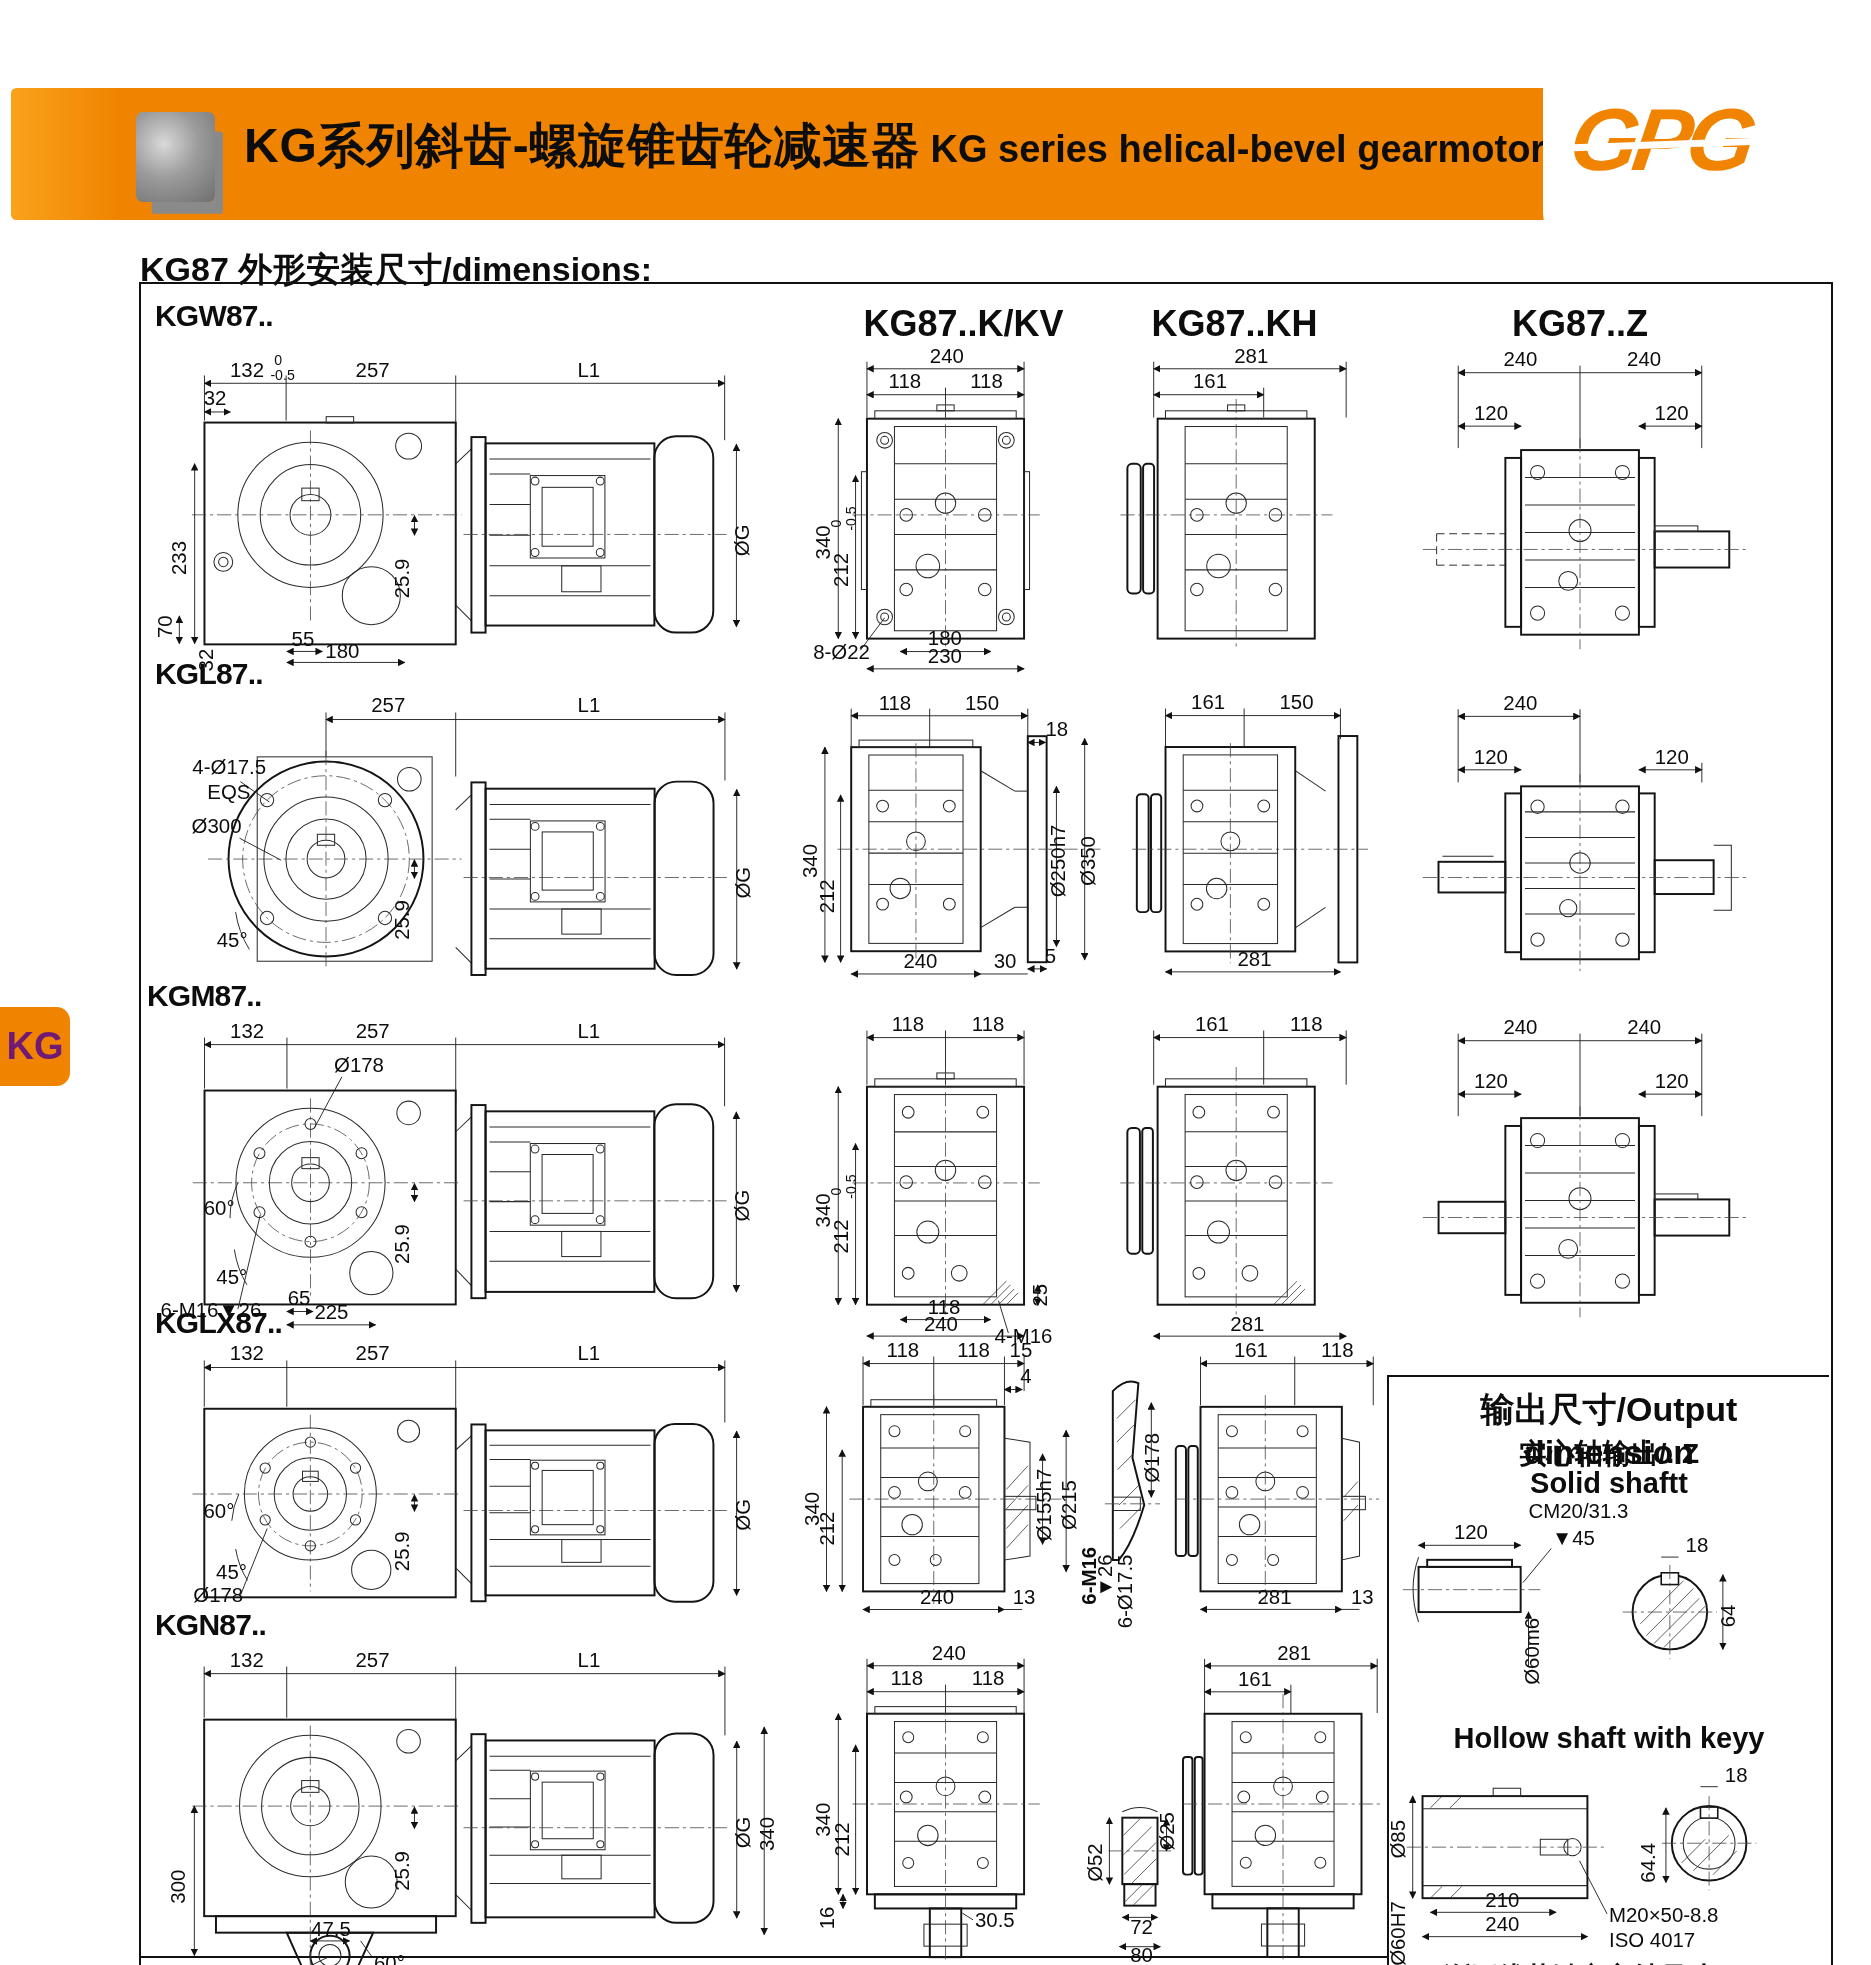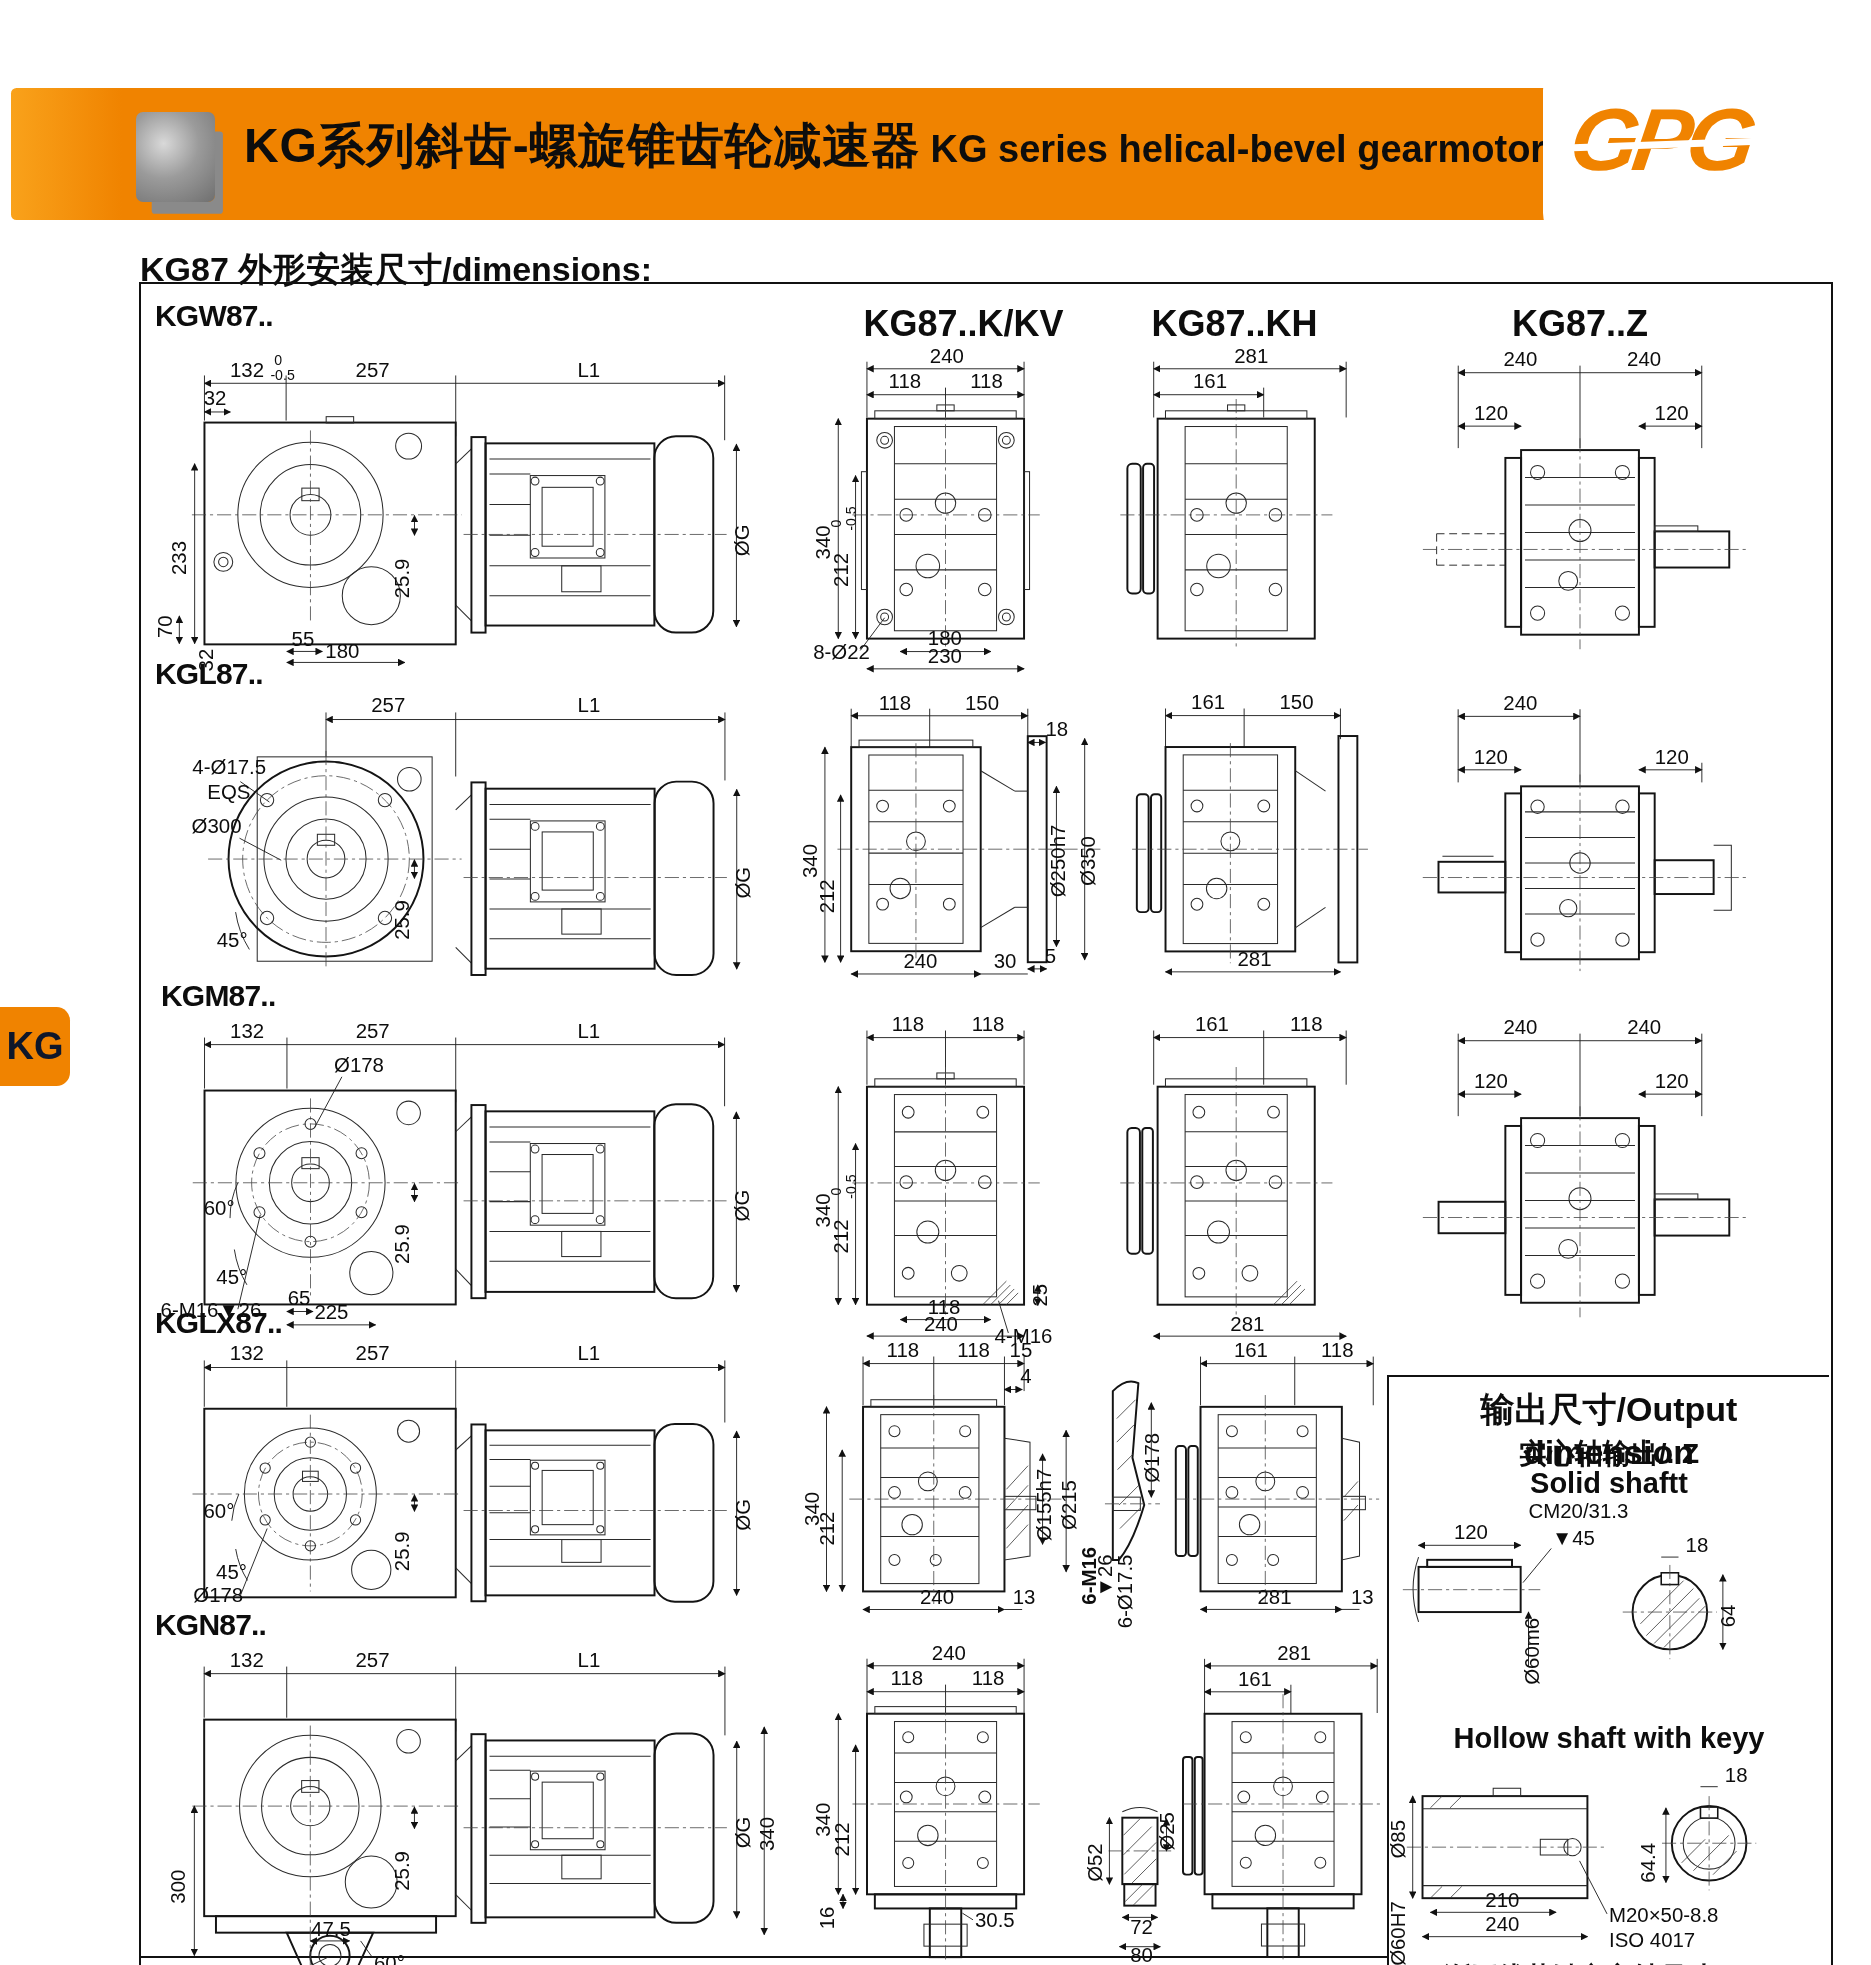--- a/index.html
+++ b/index.html
@@ -19,21 +19,21 @@
   #hdr-title{position:absolute;left:244px;top:114px;white-space:nowrap;}
   #hdr-title .zh{font-size:48px;font-weight:bold;letter-spacing:0.8px;}
   #hdr-title .en{font-size:38px;font-weight:bold;}
   
   #sec-title{position:absolute;left:140px;top:247px;font-size:34px;font-weight:bold;}
   
   #main-box{position:absolute;left:139px;top:282px;width:1690px;height:2107px;border:2.8px solid #111;}
   .vline,.hline{position:absolute;background:#111;}
   
   #side-tab{position:absolute;left:0;top:1007px;width:70px;height:79px;background:#f08300;
-            border-radius:0 13.4px 13.4px 0;color:#0f172a;font-size:38px;font-weight:bold;
+            border-radius:0 13.4px 13.4px 0;color:#701a75;font-size:38px;font-weight:bold;
             display:flex;align-items:center;justify-content:center;}
   
   .rowlab{position:absolute;font-size:30px;font-weight:bold;letter-spacing:-0.8px;}
   .colhead{position:absolute;font-size:36px;font-weight:bold;text-align:center;}
   .subhead-zh{position:absolute;font-size:28px;font-weight:bold;text-align:center;}
   .subhead-en{position:absolute;font-size:29px;font-weight:bold;text-align:center;}
   
   svg{position:absolute;overflow:visible;}
   svg .p{fill:none;stroke:#141414;stroke-width:5px;}
   svg .p2{fill:none;stroke:#2a2a2a;stroke-width:2.6px;}
@@ -72,21 +72,21 @@
 
   <div class="vline" style="left:1387px;top:1375px;width:2px;height:1014px;"></div>
   <div class="hline" style="left:1387px;top:1375px;width:442px;height:2px;"></div>
   <div class="hline" style="left:139px;top:1956px;width:1250px;height:2px;"></div>
 
   <div class="rowlab" style="left:155px;top:299px;">KGW87..</div>
   <div class="colhead" style="left:814px;top:303px;width:299px;">KG87..K/KV</div>
   <div class="colhead" style="left:1097px;top:303px;width:275px;">KG87..KH</div>
   <div class="colhead" style="left:1415px;top:303px;width:330px;">KG87..Z</div>
   <div class="rowlab" style="left:155px;top:657px;">KGL87..</div>
-  <div class="rowlab" style="left:161px;top:979px;">KGM87..</div>
+  <div class="rowlab" style="left:147px;top:979px;">KGM87..</div>
   <div class="rowlab" style="left:155px;top:1306px;">KGLX87..</div>
   <div class="rowlab" style="left:155px;top:1608px;">KGN87..</div>
 
   <svg style="left:157px;top:346px;" width="621" height="318" viewBox="0 0 1580 810">
     <line class="t" x1="120" y1="95" x2="1445" y2="95" marker-start="url(#ar)" marker-end="url(#ar)"></line>
     <line class="t" x1="120" y1="75" x2="120" y2="190"></line>
       <line class="t" x1="328" y1="75" x2="328" y2="190"></line>
     <line class="t" x1="760" y1="75" x2="760" y2="230"></line>
       <line class="t" x1="1445" y1="75" x2="1445" y2="240"></line>
     <text x="185" y="78">132</text>

